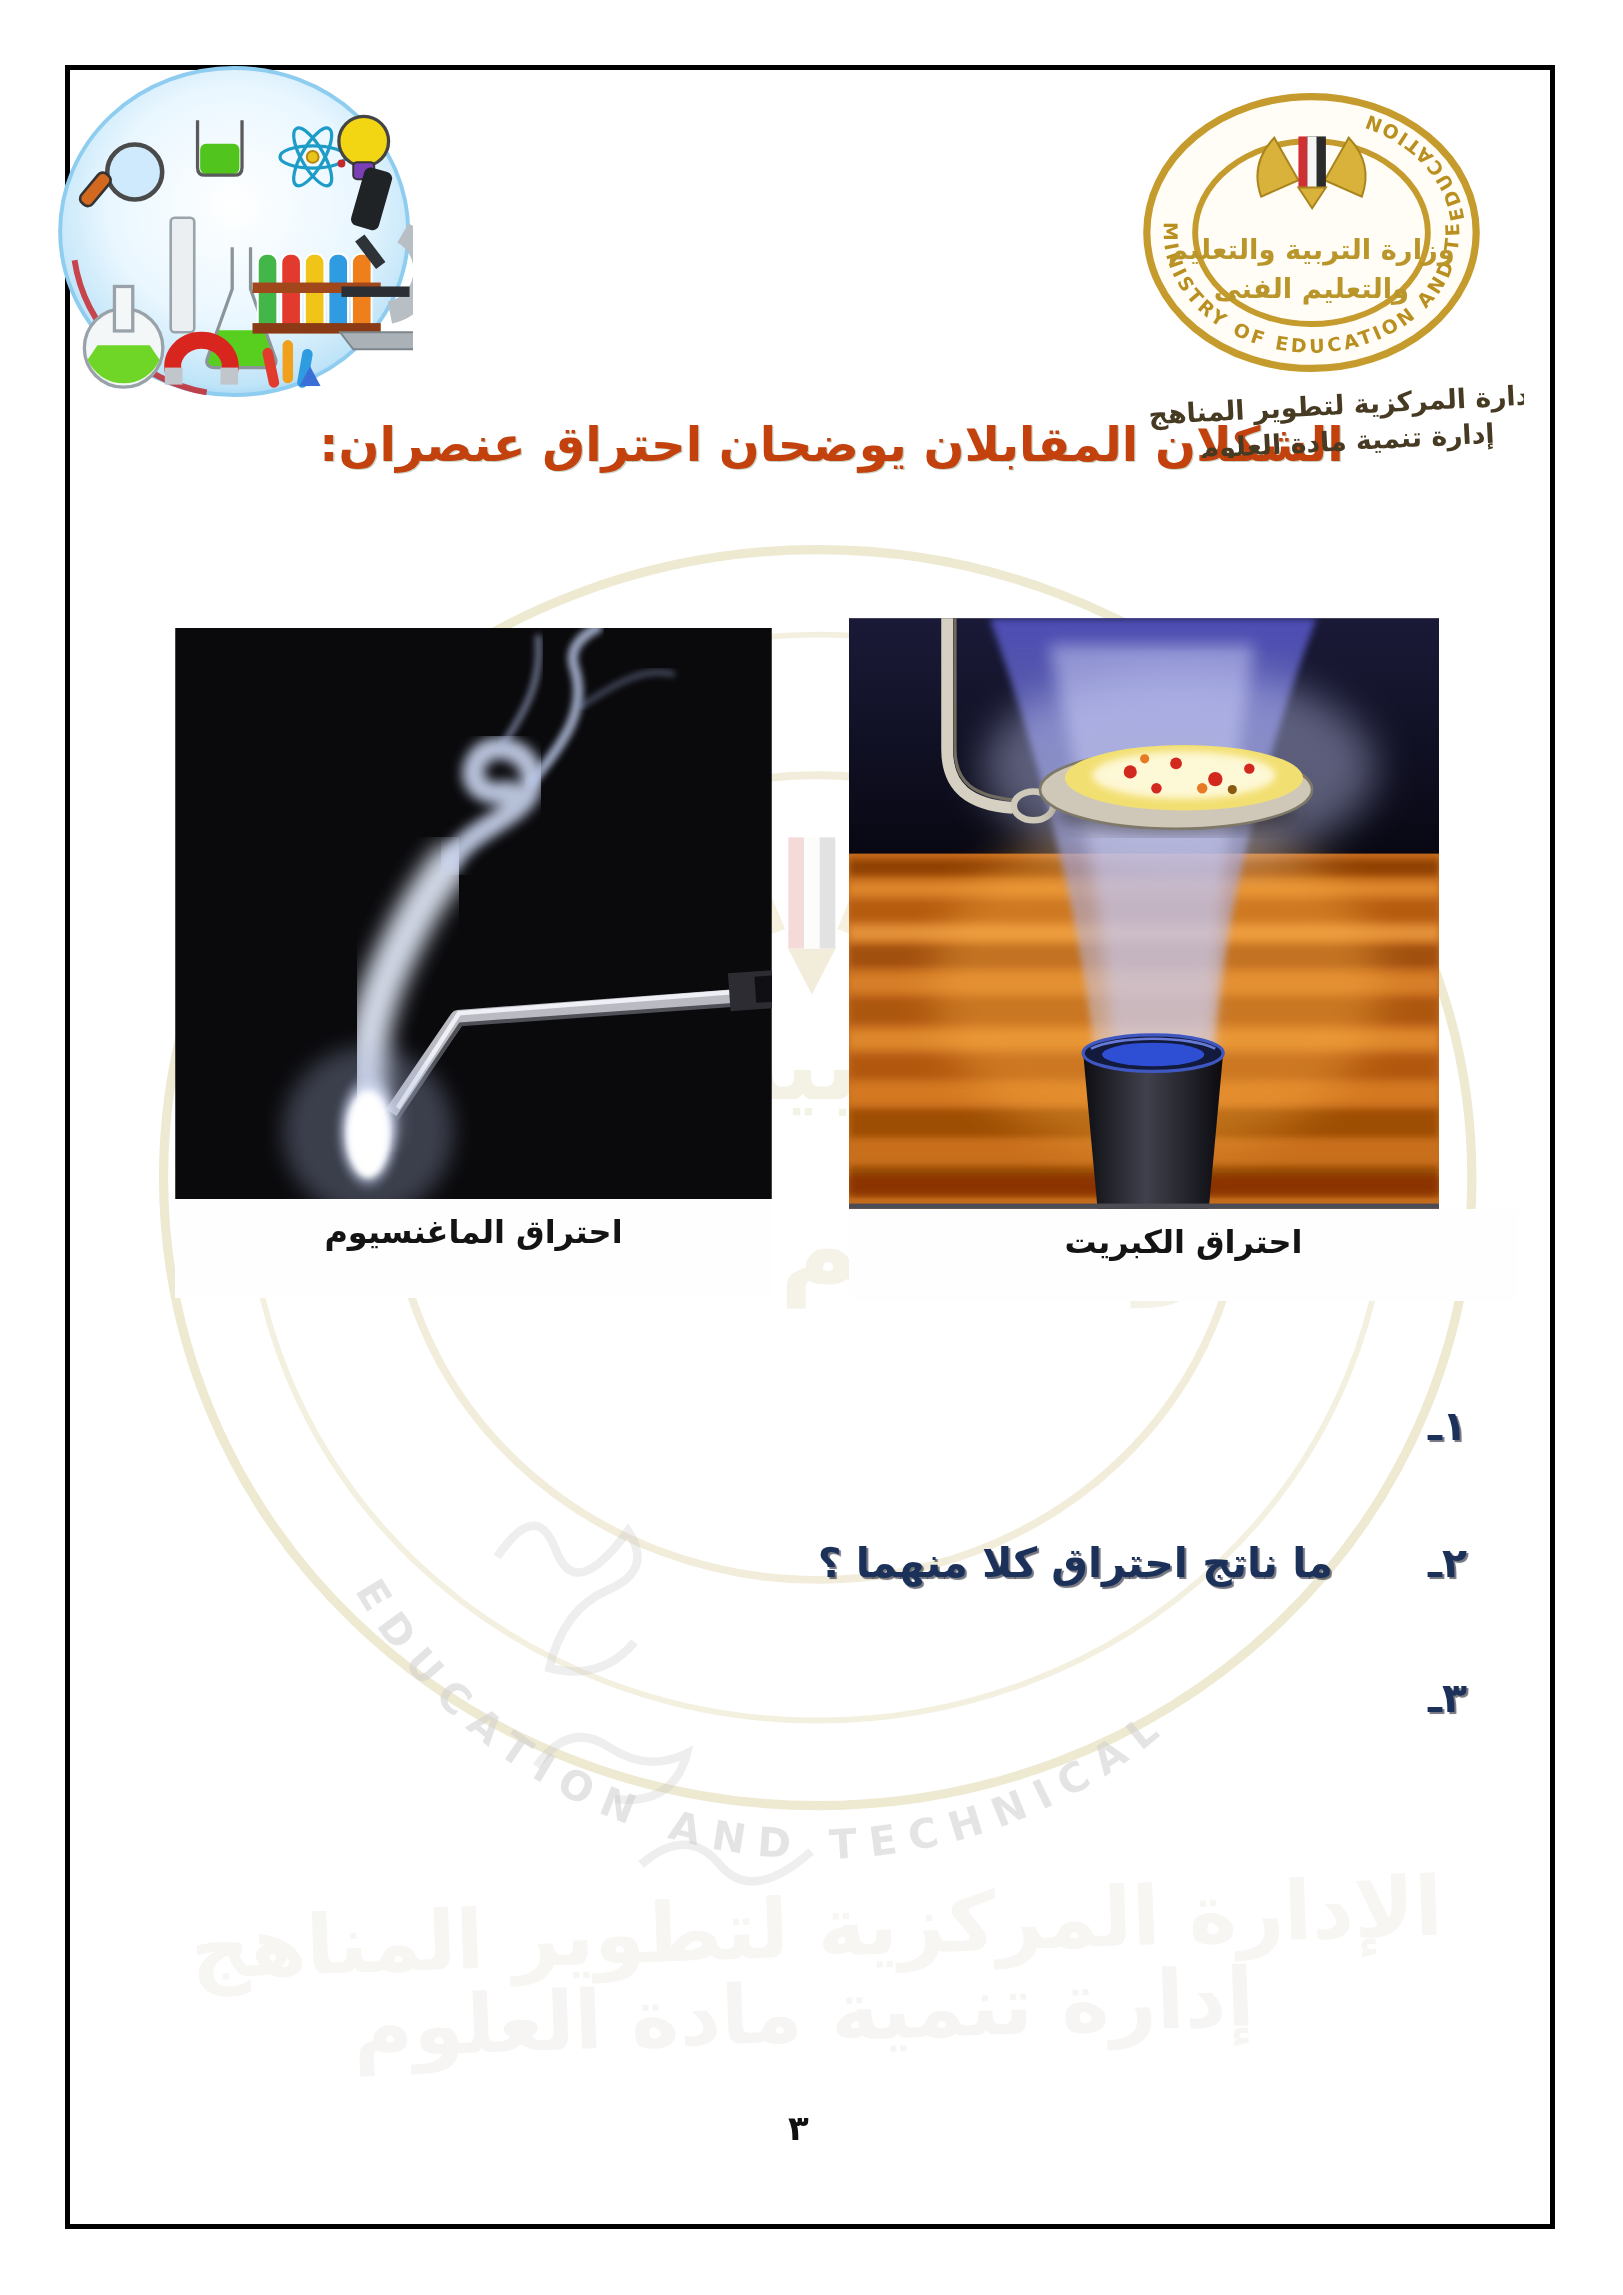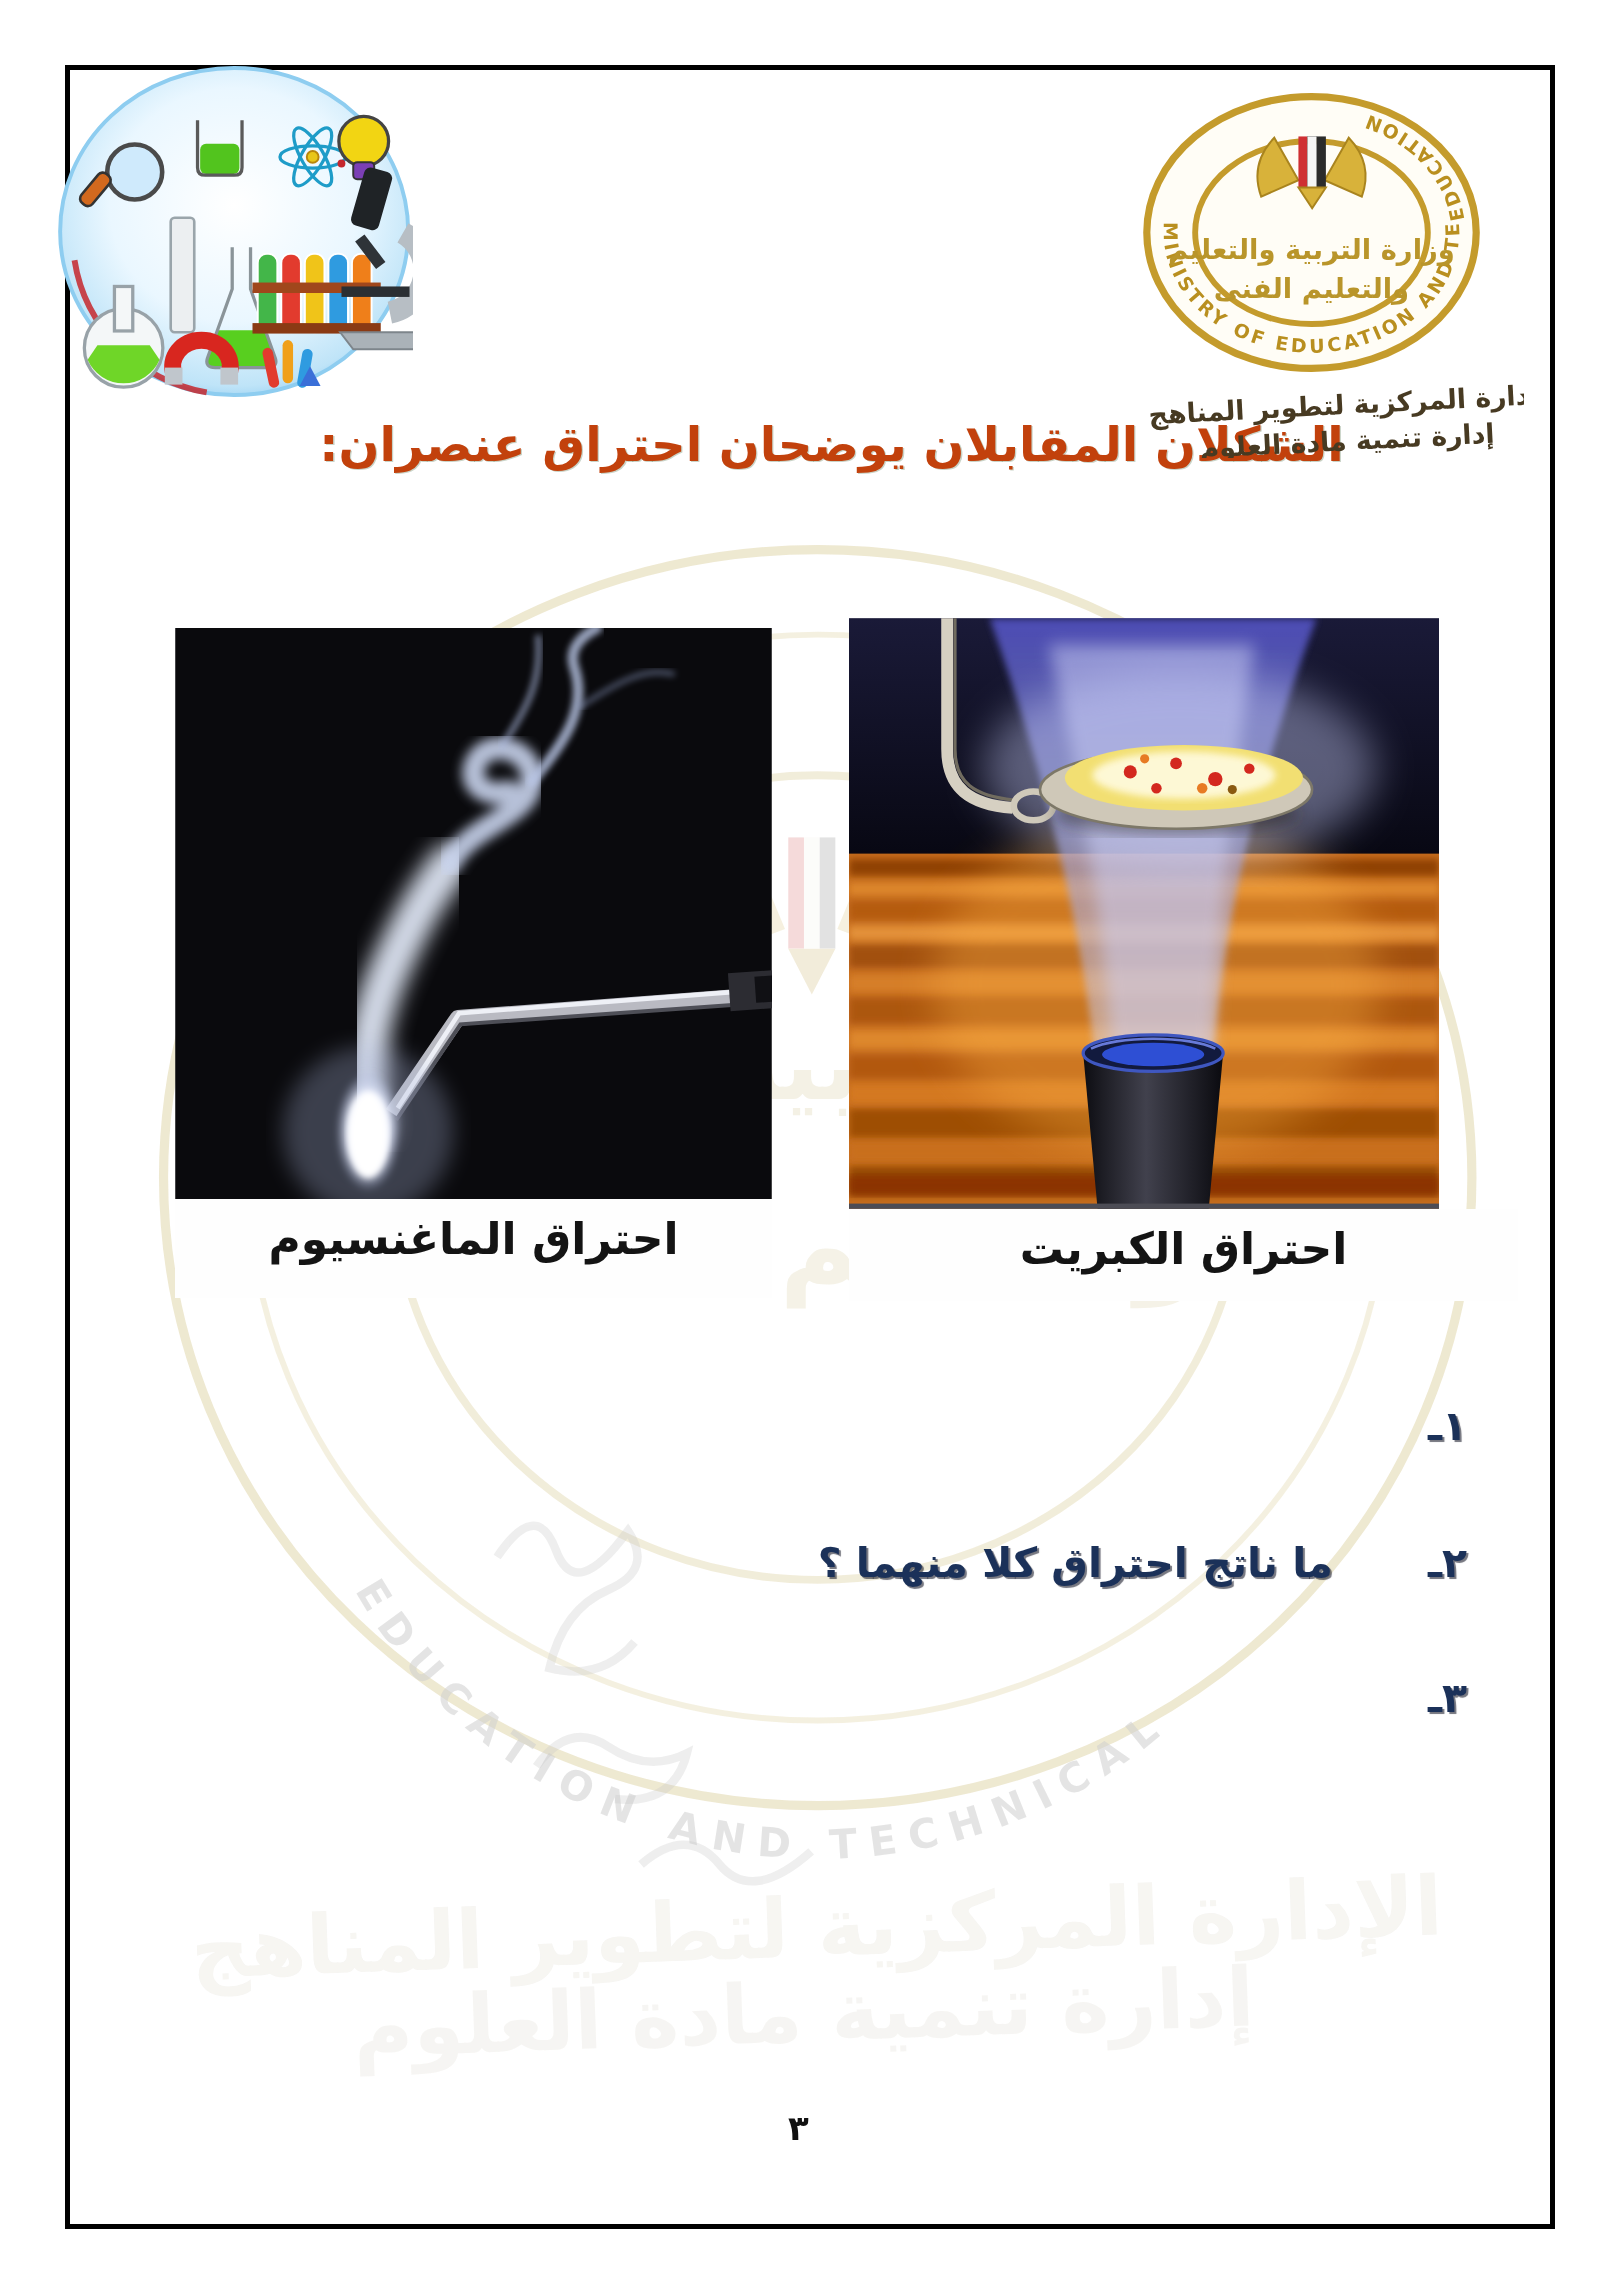--- a/index.html
+++ b/index.html
@@ -17,21 +17,21 @@
 
   .heading { position:absolute; top:416px; left:164px; right:124px; z-index:4;
              direction:rtl; text-align:center; font-size:48px; font-weight:bold;
              color:#c2410c; text-shadow:1.3px 1.3px 0 rgba(40,80,30,0.25); }
 
   .figure { position:absolute; z-index:4; }
   .fig-magnesium { left:175px; top:628px; width:597px; }
   .fig-sulfur    { left:849px; top:618px; width:669px; }
   .photo { display:block; }
   .caption { background:#fefefe; direction:rtl; text-align:center; font-weight:bold;
-             color:#141414; font-size:44px; padding-top:14.4px; }
+             color:#141414; font-size:32px; padding-top:14.4px; }
   .fig-magnesium .caption { height:99px; }
   .fig-sulfur .caption { height:92px; }
 
   .question { position:absolute; right:156px; z-index:4; display:flex; direction:rtl;
               gap:95px; align-items:baseline; font-size:41px; font-weight:bold;
               color:#1b3159; text-shadow:2px 2px 0.7px rgba(8,10,25,0.55); white-space:nowrap; }
   .q1 { top:1402px; } .q2 { top:1539px; } .q3 { top:1674px; }
 
   .page-number { position:absolute; top:2108px; left:746px; width:105px; z-index:4;
                  text-align:center; font-size:34px; font-weight:bold; color:#111; }

